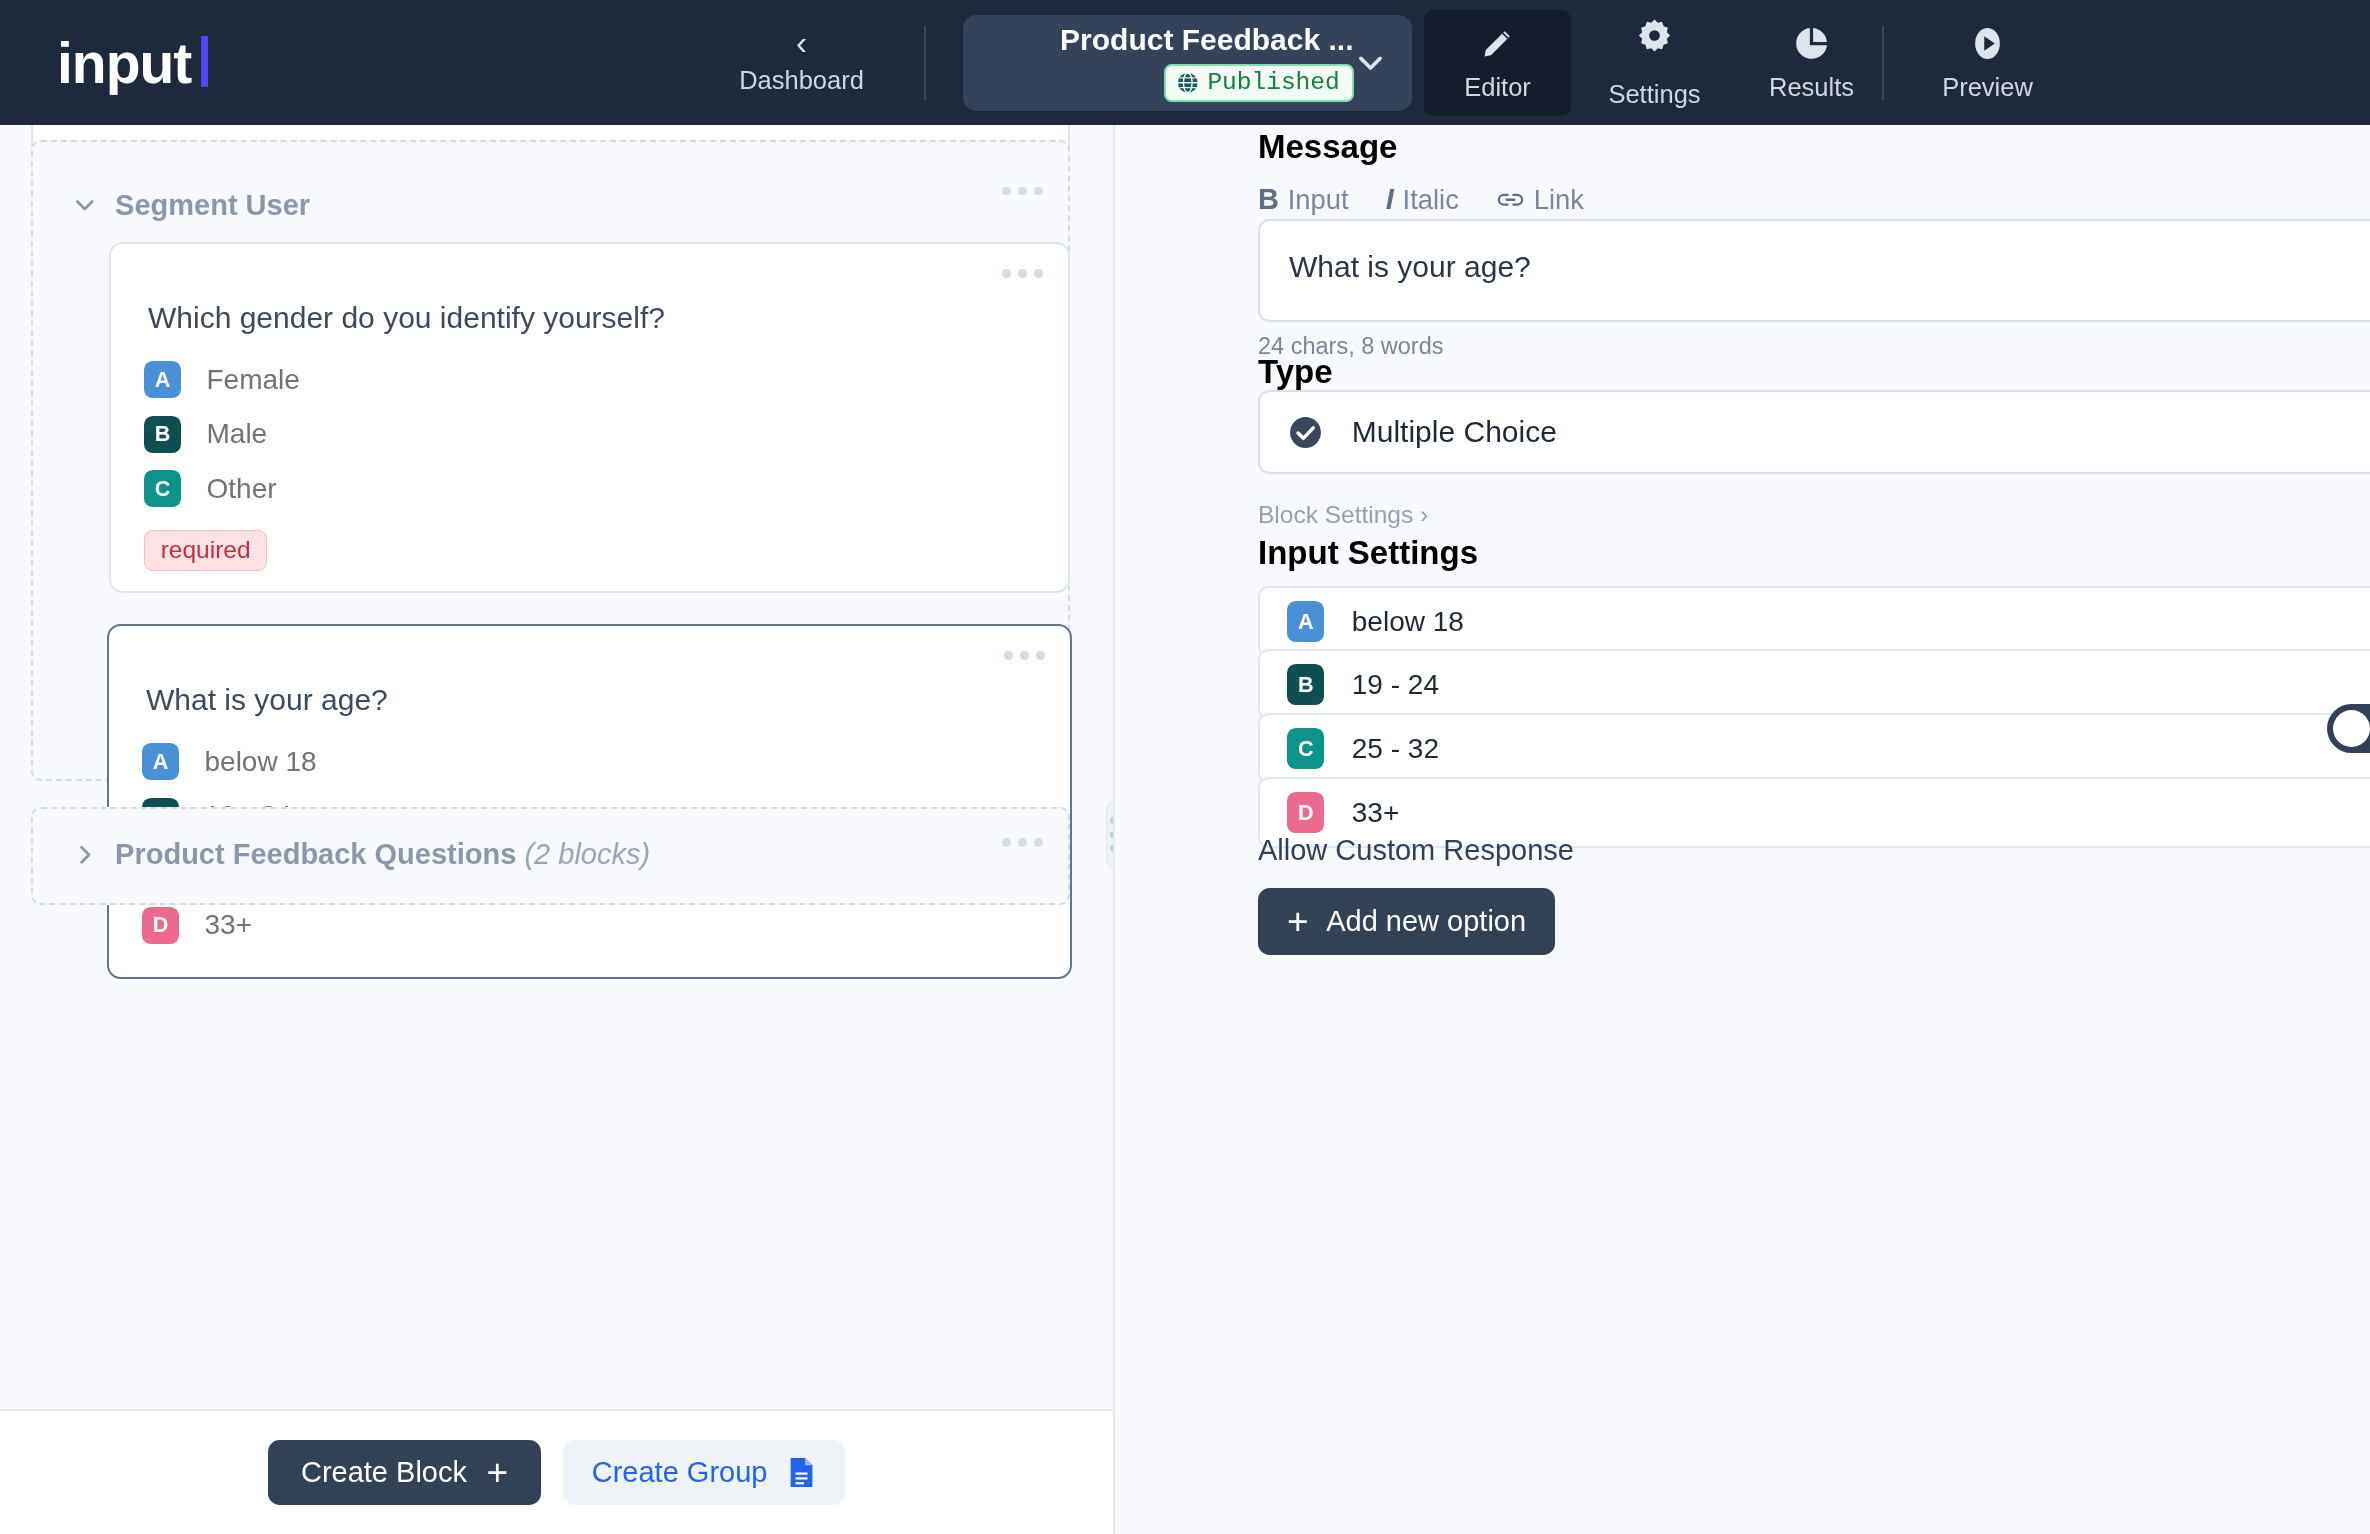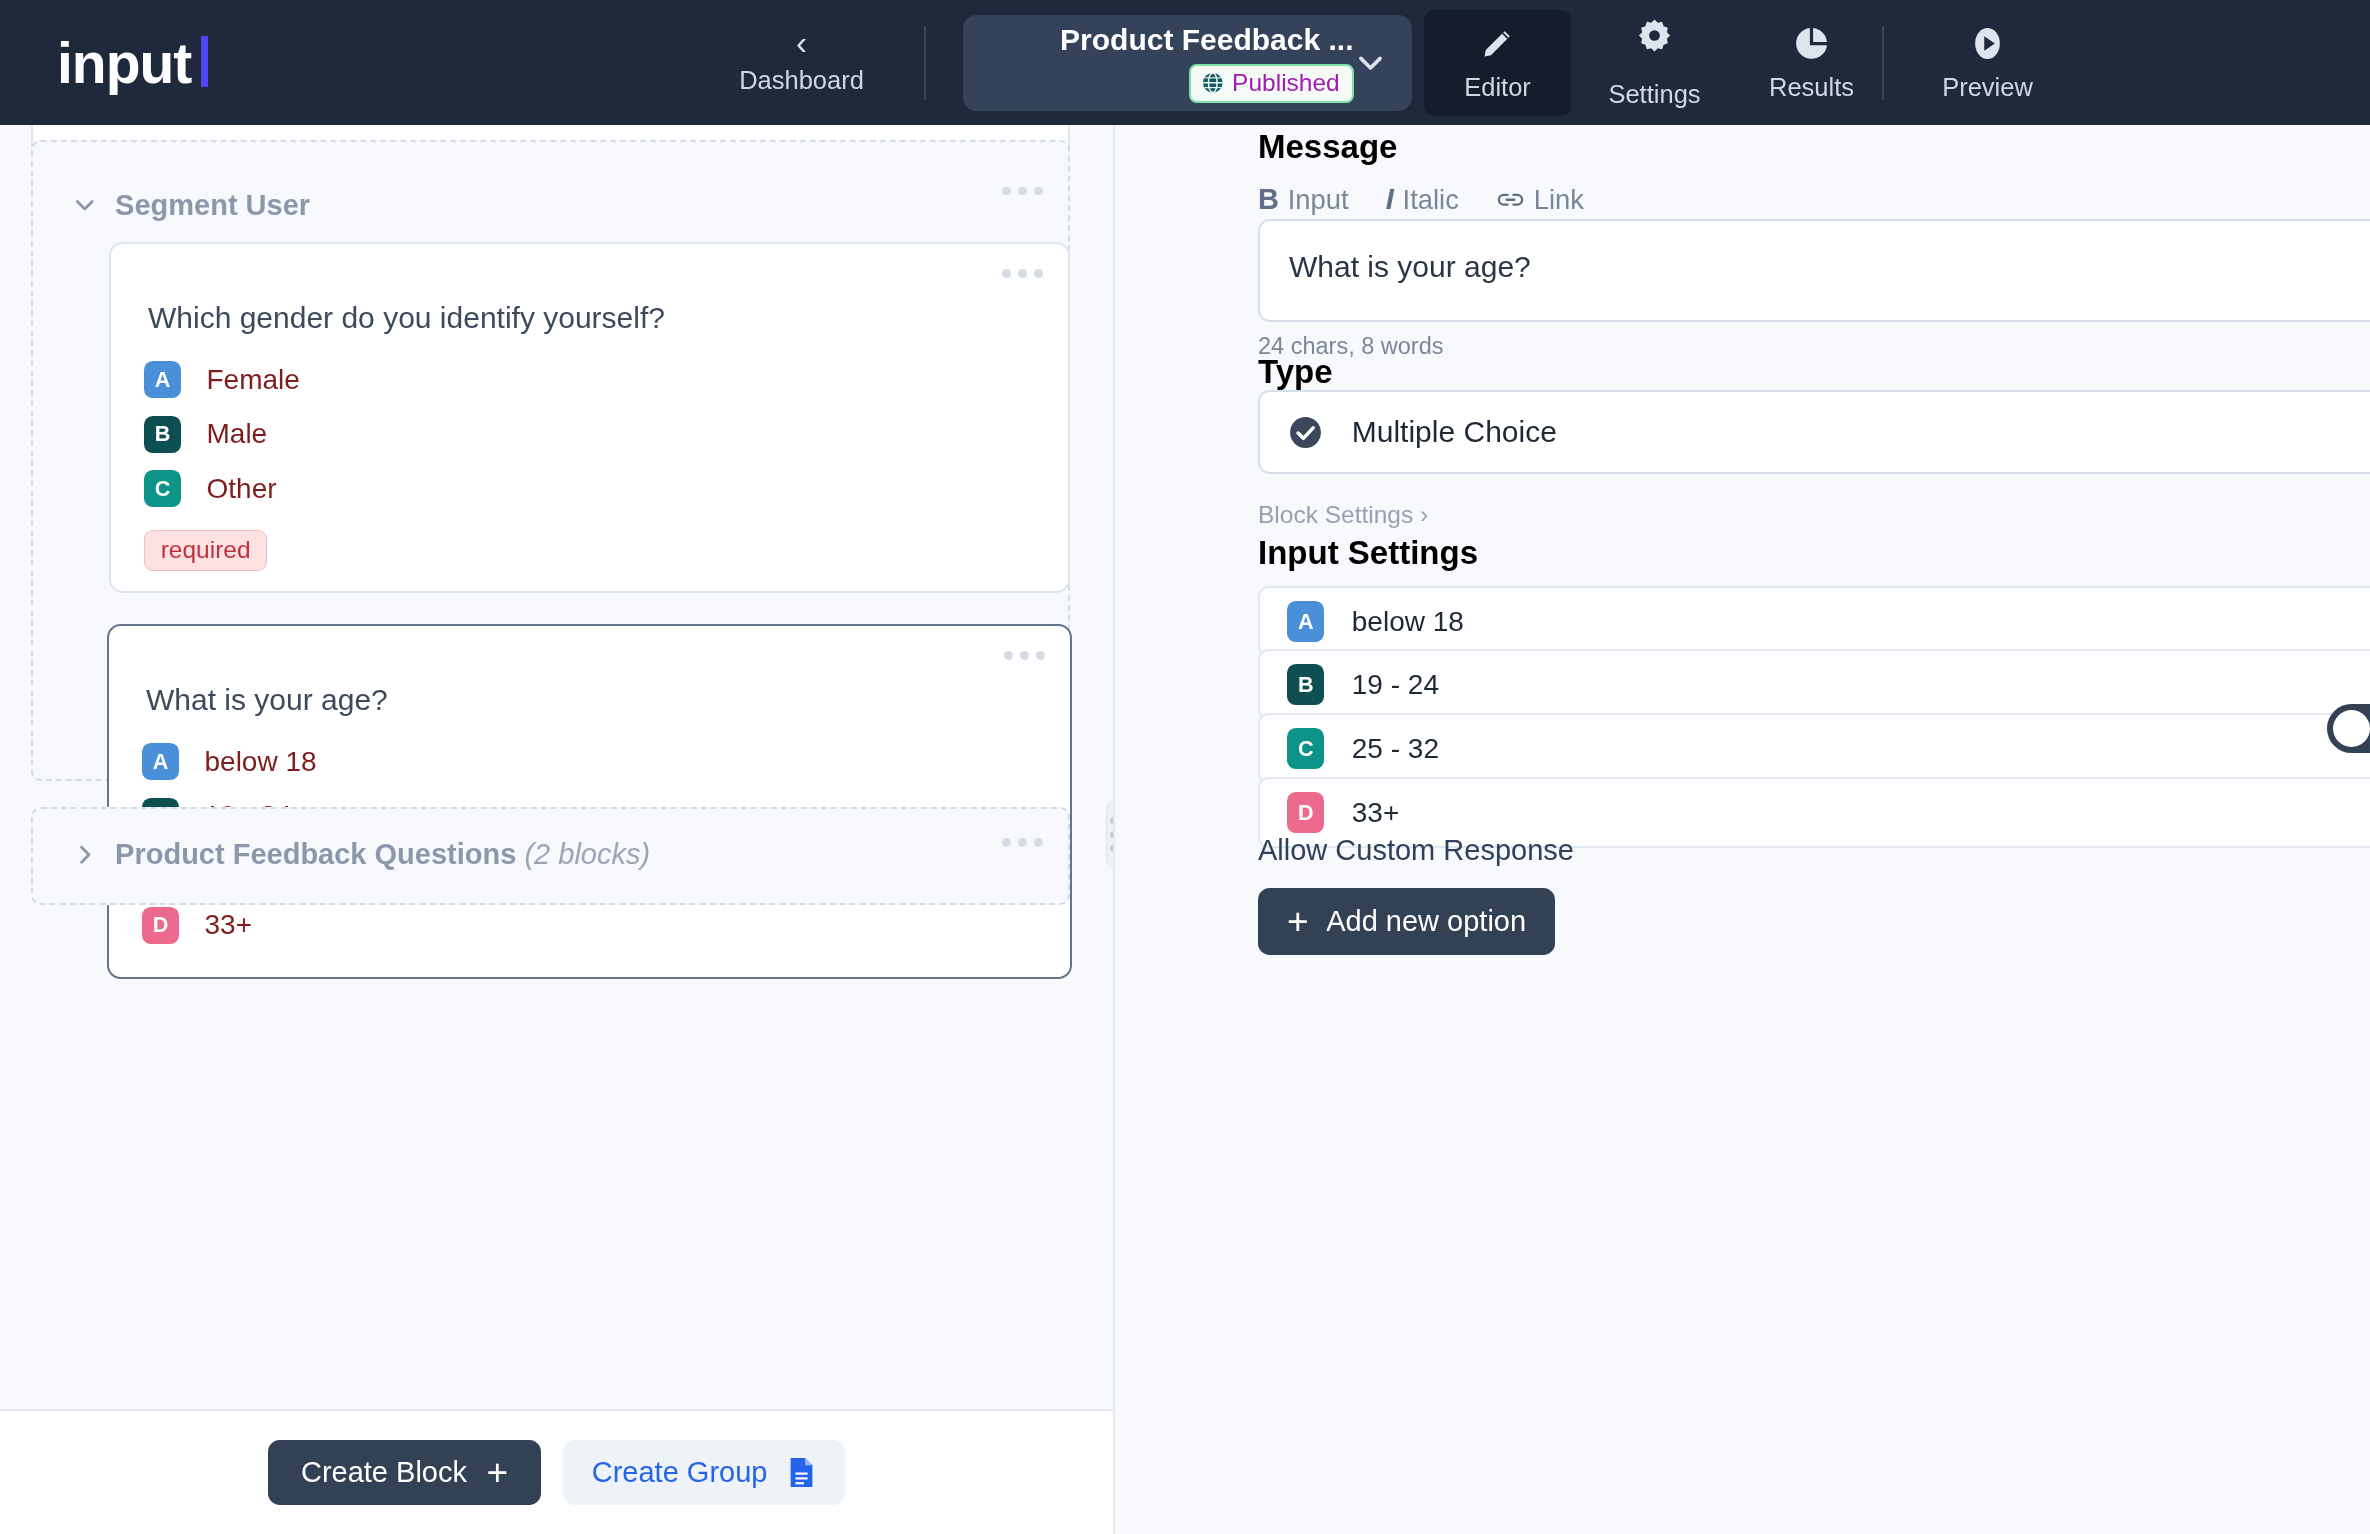--- a/index.html
+++ b/index.html
@@ -58,21 +58,21 @@
     font-size: 30px; font-weight: bold; color: #ffffff;
     white-space: nowrap; overflow: hidden;
   }
   .published-badge {
     margin-top: 6.9px;
     display: inline-flex; align-items: center; gap: 7.8px;
     background: #f4fbf6; border: 2px solid #7ee2a8;
     border-radius: 7.8px; padding: 2.9px 11.8px 3.9px 9.8px;
   }
   .globe-icon { width: 23.5px; height: 23.5px; display: block; }
-  .published-text { font-size: 24.5px; color: #a21caf; }
+  .published-text { font-size: 24.5px; color: #15803d; font-family: Liberation Mono, monospace; }
   .chip-caret {
     margin-right: 25.5px; width: 33px; height: 33px;
   }
 
   .navbtn {
     position: absolute; top: 9.8px;
     width: 147px; height: 106px;
     display: flex; flex-direction: column;
     align-items: center; justify-content: center;
     cursor: pointer; border-radius: 9.8px;
@@ -180,21 +180,21 @@
   .qopt {
     display: flex; align-items: center; gap: 25.5px;
     height: 36px; margin-bottom: 18.6px;
   }
   .badge {
     width: 37px; height: 37px; border-radius: 8.8px;
     display: flex; align-items: center; justify-content: center;
     color: #ffffff; font-size: 21.6px; font-weight: bold;
     flex-shrink: 0;
   }
-  .qopt-label { font-size: 28px; color: #7f1d1d; }
+  .qopt-label { font-size: 28px; color: #737373; }
 
   .required-pill {
     position: absolute; left: 33px; top: 286px;
     display: inline-block;
     background: #fde1e3; border: 1.5px solid #f7bcc2;
     border-radius: 8.8px;
     padding: 4.9px 15.7px 6.9px 15.7px;
     font-size: 24.5px; color: #c2303c;
   }
 

